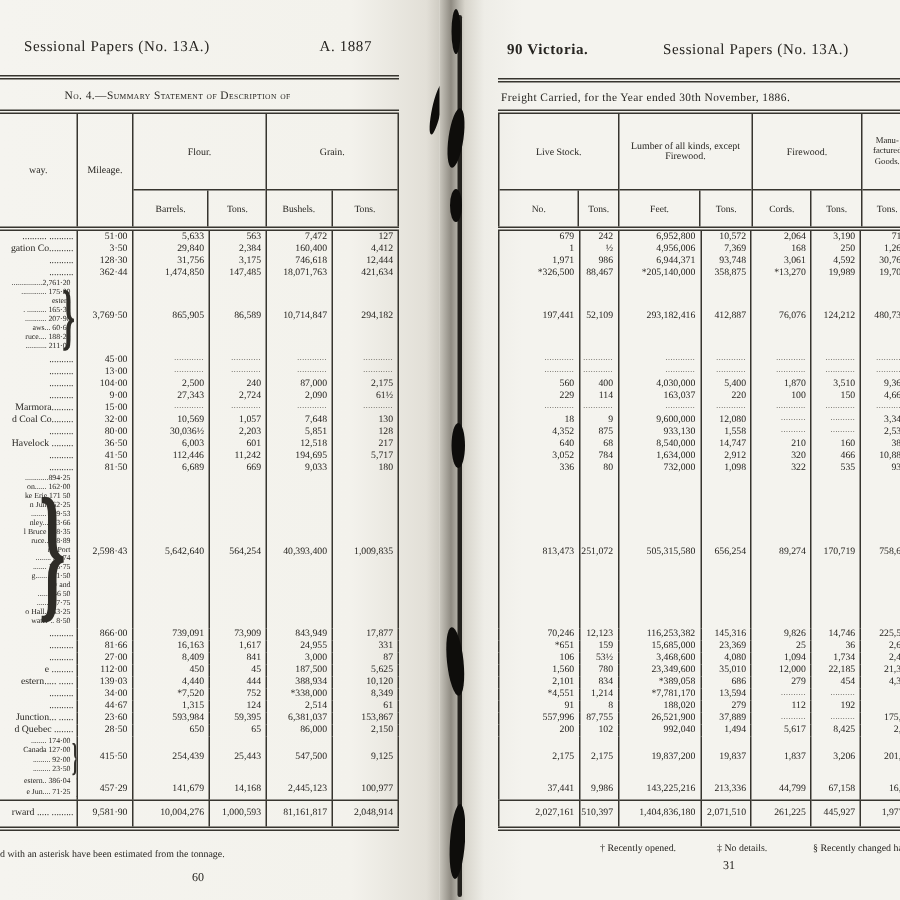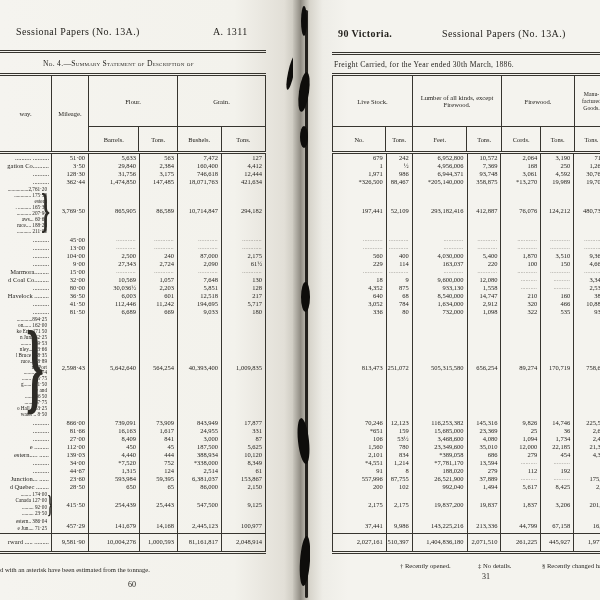--- a/index.html
+++ b/index.html
@@ -40,21 +40,21 @@
   .pagenum{position:absolute;font-size:8px;}
   .borderL{border-left:1px solid #37352f;}
 </style>
 </head>
 <body>
 
 <div id="screen">
 
   <div class="page" id="page-left">
     <span class="hdr-text" style="left:16px;top:26px;">Sessional Papers (No. 13A.)</span>
-    <span class="hdr-text" style="left:213px;top:26px;">A. 1311</span>
+    <span class="hdr-text" style="left:213px;top:26px;">A. 1887</span>
     <div class="dbl rule-abs" style="left:0;top:50px;width:266px;"></div>
     <span class="title-text" style="left:43px;top:59px;">No. 4.—Summary Statement of Description of</span>
 
     <div class="tbl" style="left:0;top:73px;width:266px;">
       <div class="dbl"></div>
       <div class="hdrrow" style="height:75px;">
         <div class="hcell" style="width:52px;">way.</div>
         <div class="hcell" style="width:37px;">Mileage.</div>
         <div class="hgroup" style="width:89px;">
           <div class="hgtitle" style="height:50px;">Flour.</div>
@@ -461,21 +461,21 @@
   <div class="bmark" style="left:299px;top:72px;width:10px;height:40px;transform:rotate(8deg);"></div>
   <div class="bmark" style="left:300px;top:126px;width:8px;height:22px;"></div>
   <div class="bmark" style="left:301px;top:282px;width:9px;height:30px;"></div>
   <div class="bmark" style="left:298px;top:418px;width:11px;height:46px;transform:rotate(-6deg);"></div>
   <div class="bmark" style="left:300px;top:536px;width:10px;height:50px;transform:rotate(4deg);"></div>
 
   <div class="page" id="page-right">
     <span class="hdr-text" style="left:28px;top:28px;font-weight:bold;">90 Victoria.</span>
     <span class="hdr-text" style="left:132px;top:28px;">Sessional Papers (No. 13A.)</span>
     <div class="dbl rule-abs" style="left:22px;top:52px;width:276px;"></div>
-    <span class="title-text" style="left:24px;top:60px;font-variant:normal;">Freight Carried, for the Year ended 30th March, 1886.</span>
+    <span class="title-text" style="left:24px;top:60px;font-variant:normal;">Freight Carried, for the Year ended 30th November, 1886.</span>
 
     <div class="tbl" style="left:22px;top:73px;width:276px;">
       <div class="dbl"></div>
       <div class="hdrrow borderL" style="height:75px;">
         <div class="hgroup" style="width:80px;">
           <div class="hgtitle" style="height:50px;">Live Stock.</div>
           <div class="hsub" style="height:24px;">
             <div class="hsubcell" style="width:54px;">No.</div>
             <div class="hsubcell" style="width:26px;">Tons.</div>
           </div>

